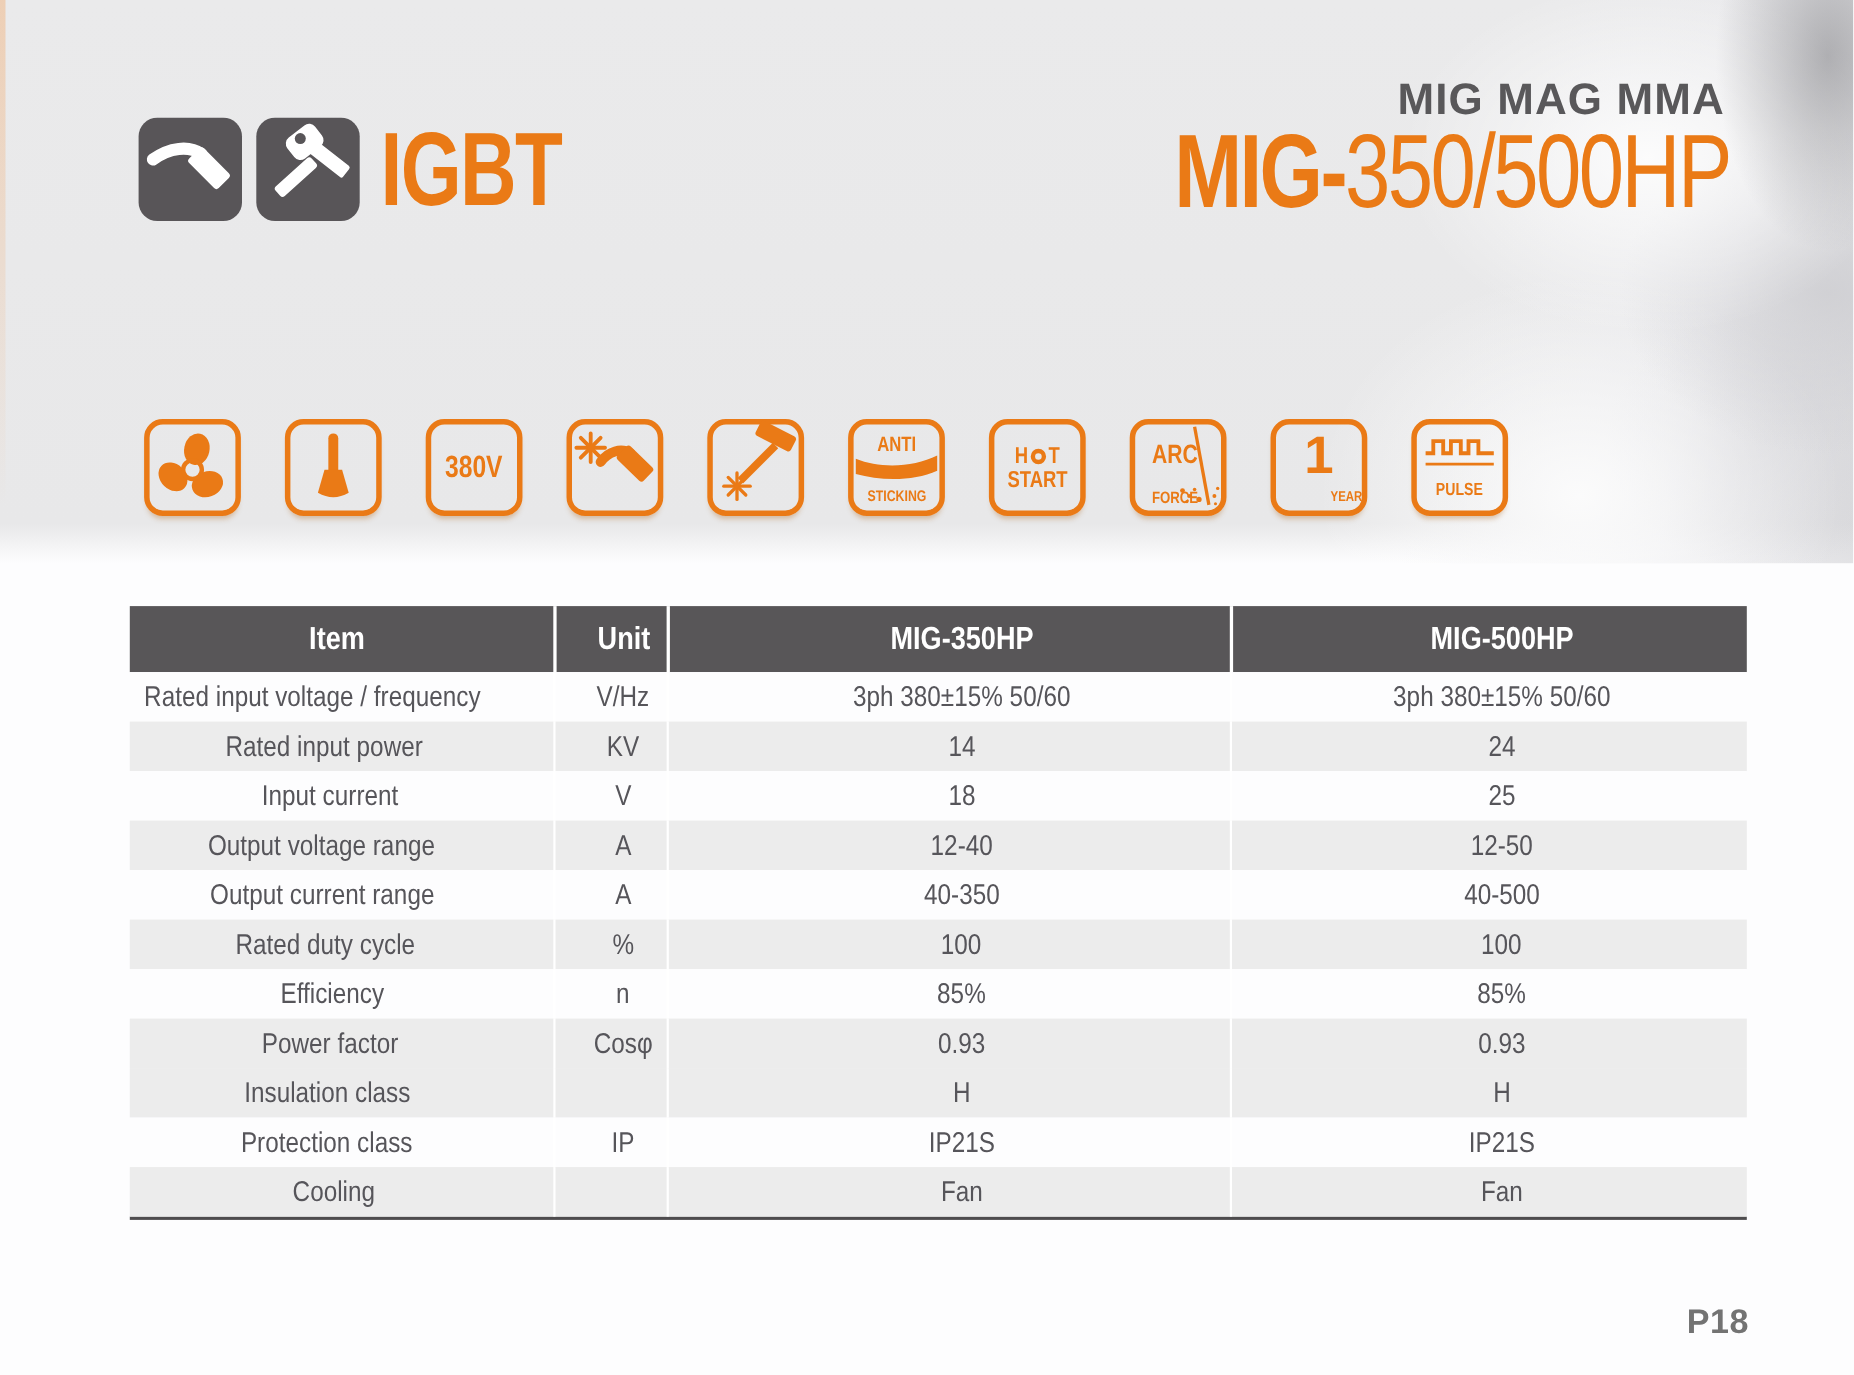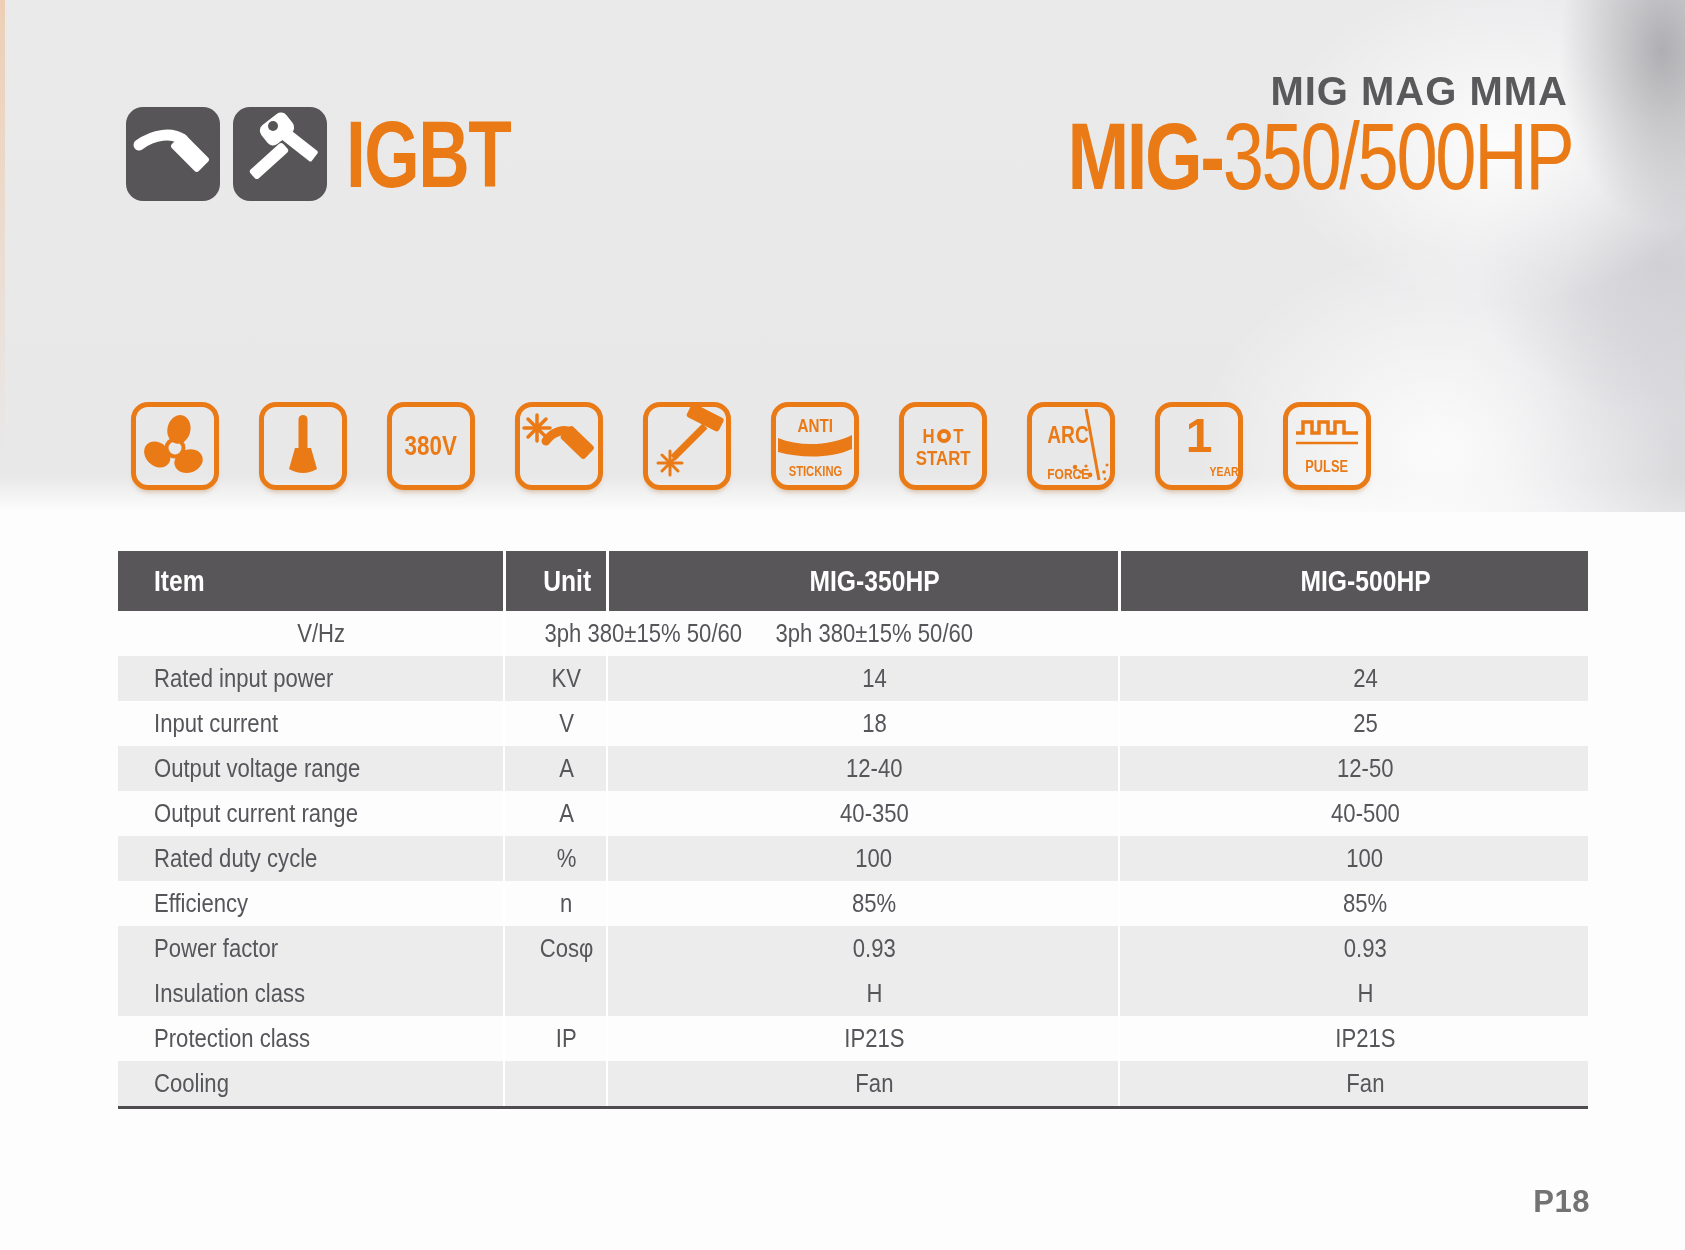--- a/index.html
+++ b/index.html
@@ -49,21 +49,21 @@
     line-height:42px;margin-right:4px;white-space:nowrap;
   }
   .model{
     line-height:96px;margin-top:-4px;white-space:nowrap;color:var(--accent);
     font-size:95px;letter-spacing:-3px;
     transform:scaleX(.78);transform-origin:right center;
   }
   .model .pfx{font-weight:bold;}
   .model .sfx{font-weight:normal;}
   
-  .features{position:absolute;left:131px;top:402px;display:flex;gap:40px;}
+  .features{position:absolute;left:131px;top:381px;display:flex;gap:40px;}
   .feat{
     position:relative;width:88px;height:88px;box-sizing:border-box;
     border:5px solid var(--accent);border-radius:17px;
     color:var(--accent);flex:0 0 auto;
     box-shadow:0 5px 5px -3px rgba(186,130,74,.45);
     background:transparent;
   }
   .feat svg{position:absolute;left:-5px;top:-5px;}
   .ftxt{font-weight:bold;white-space:nowrap;}
   .cx{display:inline-block;transform:scaleX(.8);}
@@ -85,21 +85,21 @@
   
   .spec-table{position:absolute;left:118px;top:551px;width:1470px;border-bottom:3px solid #4e4c4e;}
   .thead,.trow{display:grid;grid-template-columns:385px 103px 512px 470px;}
   .thead{background:var(--hdr);height:60px;line-height:60px;color:#fff;font-weight:bold;font-size:29px;}
   .thead .cell{overflow:hidden;}
   .thead .cell+.cell{border-left:3px solid #fff;}
   .trow{height:45px;line-height:45px;font-size:26px;color:var(--txt);background:#fdfdfe;}
   .trow.alt{background:var(--alt);}
   .trow .cell+.cell{border-left:2px solid #fff;}
   .cell{white-space:nowrap;overflow:visible;}
-  .c-item{text-align:left;padding-left:36px;box-sizing:border-box;}
+  .c-item{text-align:center;box-sizing:border-box;}
   .c-unit,.c-val{text-align:center;padding-left:22px;}
   .cell span{display:inline-block;transform:scaleX(.85);}
   .c-item span{transform-origin:left center;}
   .c-unit span,.c-val span{transform-origin:center center;}
   
   .page-num{
     position:absolute;top:1184px;right:95px;
     font-size:31px;font-weight:bold;color:#737373;letter-spacing:.5px;
   }
 </style>
@@ -250,20 +250,21 @@
 
   <div class="spec-table">
     <div class="thead">
       <div class="cell c-item"><span>Item</span></div>
       <div class="cell c-unit"><span>Unit</span></div>
       <div class="cell c-val"><span>MIG-350HP</span></div>
       <div class="cell c-val"><span>MIG-500HP</span></div>
     </div>
     <div id="tbody">
         <div class="trow">
+      <div class="cell c-item"><span>Rated input voltage / frequency</span></div>
       <div class="cell c-unit"><span>V/Hz</span></div>
       <div class="cell c-val"><span>3ph 380±15% 50/60</span></div>
       <div class="cell c-val"><span>3ph 380±15% 50/60</span></div>
     </div>
         <div class="trow alt">
       <div class="cell c-item"><span>Rated input power</span></div>
       <div class="cell c-unit"><span>KV</span></div>
       <div class="cell c-val"><span>14</span></div>
       <div class="cell c-val"><span>24</span></div>
     </div>

